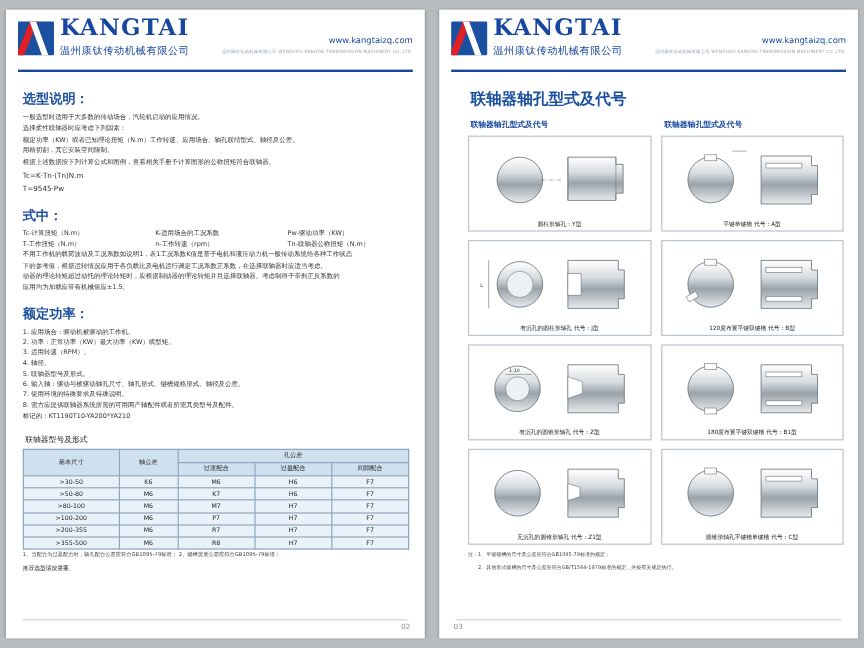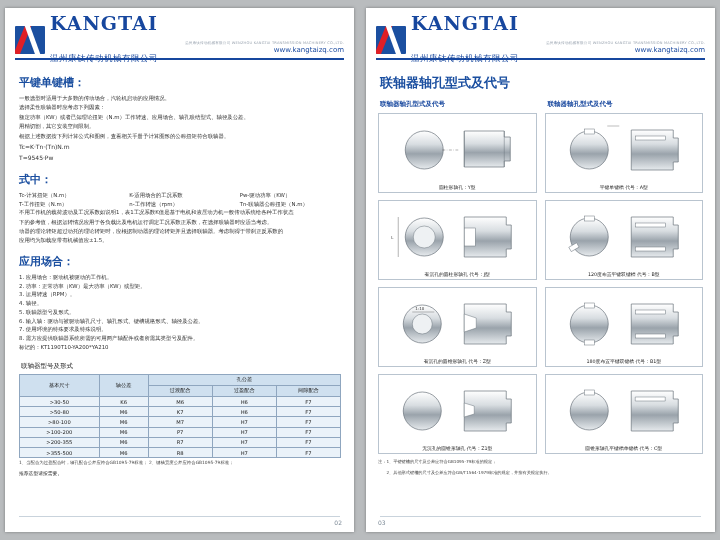--- a/index.html
+++ b/index.html
@@ -8,22 +8,22 @@
   .page{position:relative;background:#fff;width:349px;height:524px;margin:8px 0 8px 5px;box-shadow:0 0 3px rgba(0,0,0,.35);}
   .page.right{margin-left:12px;}
 
   
   .hdr{position:relative;height:44px;border-bottom:2px solid #17479e;margin:6px 10px 0 10px;}
   .logo-wrap{display:flex;align-items:center;gap:5px;}
   .logo-mark{width:30px;height:28px;background:#1b4fa0;position:relative;overflow:hidden;flex:none;border-radius:1px;}
   .logo-mark:before{content:"";position:absolute;left:4px;top:-4px;width:6px;height:38px;background:#e01f26;transform:rotate(22deg);}
   .logo-mark:after{content:"";position:absolute;left:15px;top:-6px;width:5px;height:40px;background:#fff;transform:rotate(-20deg);}
   .brand{font-family:"DejaVu Serif","Liberation Serif",serif;font-weight:bold;font-size:19px;letter-spacing:1px;color:#17479e;line-height:1;}
-  .brand-cn{font-size:8.5px;color:#17479e;margin-top:20px;letter-spacing:.5px;}
-  .hdr-right{position:absolute;right:0;top:32px;}
+  .brand-cn{font-size:8.5px;color:#17479e;margin-top:4px;letter-spacing:.5px;}
+  .hdr-right{position:absolute;right:0;top:16px;}
   .site{font-size:7px;color:#17479e;}
   .hdr-sub{position:absolute;right:0;top:27px;font-size:3.6px;color:#9aa4b0;letter-spacing:.2px;white-space:nowrap;}
 
   
   .lp{padding:6px 14px 0 14px;}
   h2.sec{font-size:11px;color:#1b4fa0;font-weight:bold;margin:9px 0 4px 0;font-family:"DejaVu Sans","Liberation Sans",sans-serif;}
   .p{font-size:5.4px;color:#333;line-height:1.55;margin:0 0 1px 0;}
   .formula{font-size:6px;color:#333;line-height:1.6;margin:2px 0 0 0;}
   .two-col{display:flex;gap:10px;margin-top:2px;}
   .two-col .c{flex:1;font-size:5.4px;color:#333;line-height:1.6;}
@@ -37,21 +37,21 @@
   table.tol td{background:#eaf2f9;}
   .tbl-note{font-size:4.4px;color:#444;margin-top:2px;line-height:1.5;}
   .tbl-note2{font-size:4.8px;color:#222;margin-top:3px;}
 
   .pg{position:absolute;bottom:6px;font-size:6px;color:#7d8a97;}
   .pg.l{right:12px;}
   .pg.r{left:12px;}
   .footline{position:absolute;bottom:15px;left:14px;right:14px;height:1px;background:#c9d3dc;}
 
   
-  .rp{padding:8px 12px 0 12px;}
+  .rp{padding:8px 12px 0 24px;}
   h1.rtitle{font-size:13px;color:#1b4fa0;font-weight:bold;margin:6px 0 8px 2px;}
   .colhdrs{display:flex;gap:12px;margin:0 0 4px 2px;}
   .colhdrs div{flex:1;font-size:6.5px;color:#17479e;font-weight:bold;}
   .grid{display:flex;gap:8px;}
   .col{flex:1;display:flex;flex-direction:column;gap:7px;}
   .cell{border:.6px solid #b9c4cf;height:78px;position:relative;background:#fff;}
   .cell .cap{position:absolute;bottom:2px;left:0;right:0;text-align:center;font-size:4.8px;color:#222;}
   .art{position:absolute;left:0;right:0;top:2px;bottom:10px;}
   .note{font-size:4.2px;color:#444;line-height:1.5;margin-top:5px;}
   svg{display:block;}
@@ -72,21 +72,21 @@
         </div>
       </div>
       <div class="hdr-right">
         <div class="site">www.kangtaizq.com</div>
       </div>
       <div class="hdr-sub">温州康钛传动机械有限公司  WENZHOU KANGTAI TRANSMISSION MACHINERY CO.,LTD.</div>
     </div>
 
     <div class="lp">
 
-      <h2 class="sec">平键单键槽：</h2>
+      <h2 class="sec">选型说明：</h2>
       <p class="p">一般选型时适用于大多数的传动场合，汽轮机启动的应用情况。</p>
       <p class="p">选择柔性联轴器时应考虑下列因素：</p>
       <p class="p">额定功率（KW）或者已知理论扭矩（N.m）工作转速、应用场合、轴孔联结型式、轴径及公差。</p>
       <p class="p">用精切割，其它安装空间限制。</p>
       <p class="p">根据上述数据按下列计算公式和图例，查看相关手册予计算图形的公称扭矩符合联轴器。</p>
       <p class="formula">Tc=K·Tn·(Tn)N.m</p>
       <p class="formula">T=9545·Pw</p>
 
       <h2 class="sec">式中：</h2>
       <div class="two-col">
@@ -102,21 +102,21 @@
           <div>Pw-驱动功率（KW）</div>
           <div>Tn-联轴器公称扭矩（N.m）</div>
         </div>
       </div>
 
       <p class="p">不用工作机的载荷波动及工况系数如说明1，表1工况系数K值是基于电机和液压动力机一般传动系统给各种工作状态</p>
       <p class="p">下的参考值，根据运转情况应用于各负载比及电机运行调定工况系数正系数，在选择联轴器时应适当考虑。</p>
       <p class="p">动器的理论转矩超过动托的理论转矩时，应根据制动器的理论转矩并且选择联轴器。考虑制得于带刹正反系数的</p>
       <p class="p">应用均为加载应带有机械值应±1.5。</p>
 
-      <h2 class="sec">应用场合：</h2>
+      <h2 class="sec">额定功率：</h2>
       <div class="list">
         <div>1. 应用场合：驱动机被驱动的工作机。</div>
         <div>2. 功率：正常功率（KW）最大功率（KW）或型矩。</div>
         <div>3. 运用转速（RPM）。</div>
         <div>4. 轴径。</div>
         <div>5. 联轴器型号及形式。</div>
         <div>6. 输入轴：驱动与被驱动轴孔尺寸、轴孔形式、键槽规格形式、轴径及公差。</div>
         <div>7. 使用环境的特殊要求及特殊说明。</div>
         <div>8. 需方应提供联轴器系统所需的可用两产轴配件或者所需其类型号及配件。</div>
         <div>标记的：KT1190T10-YA200*YA210</div>

